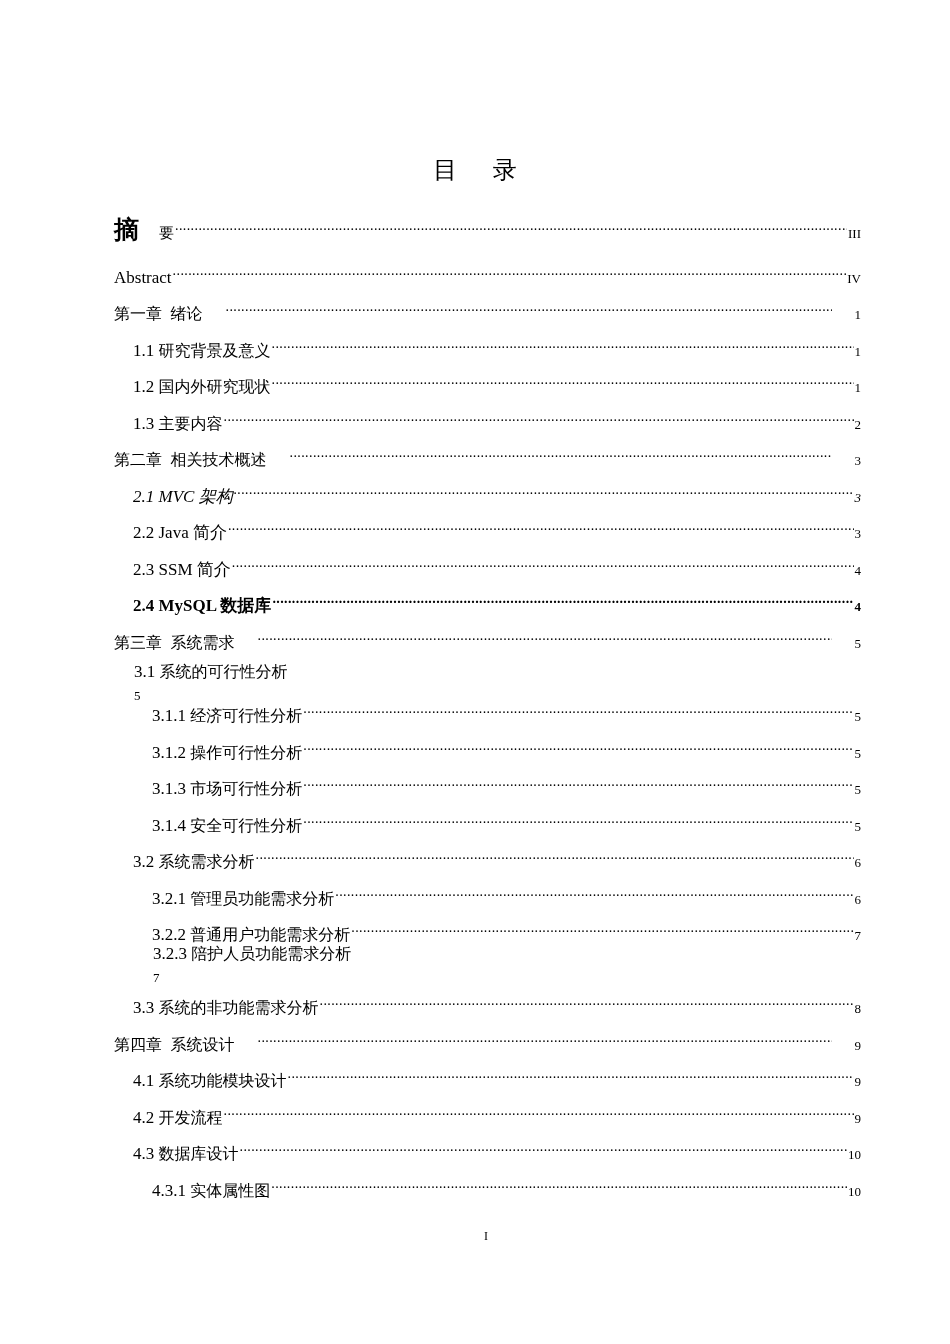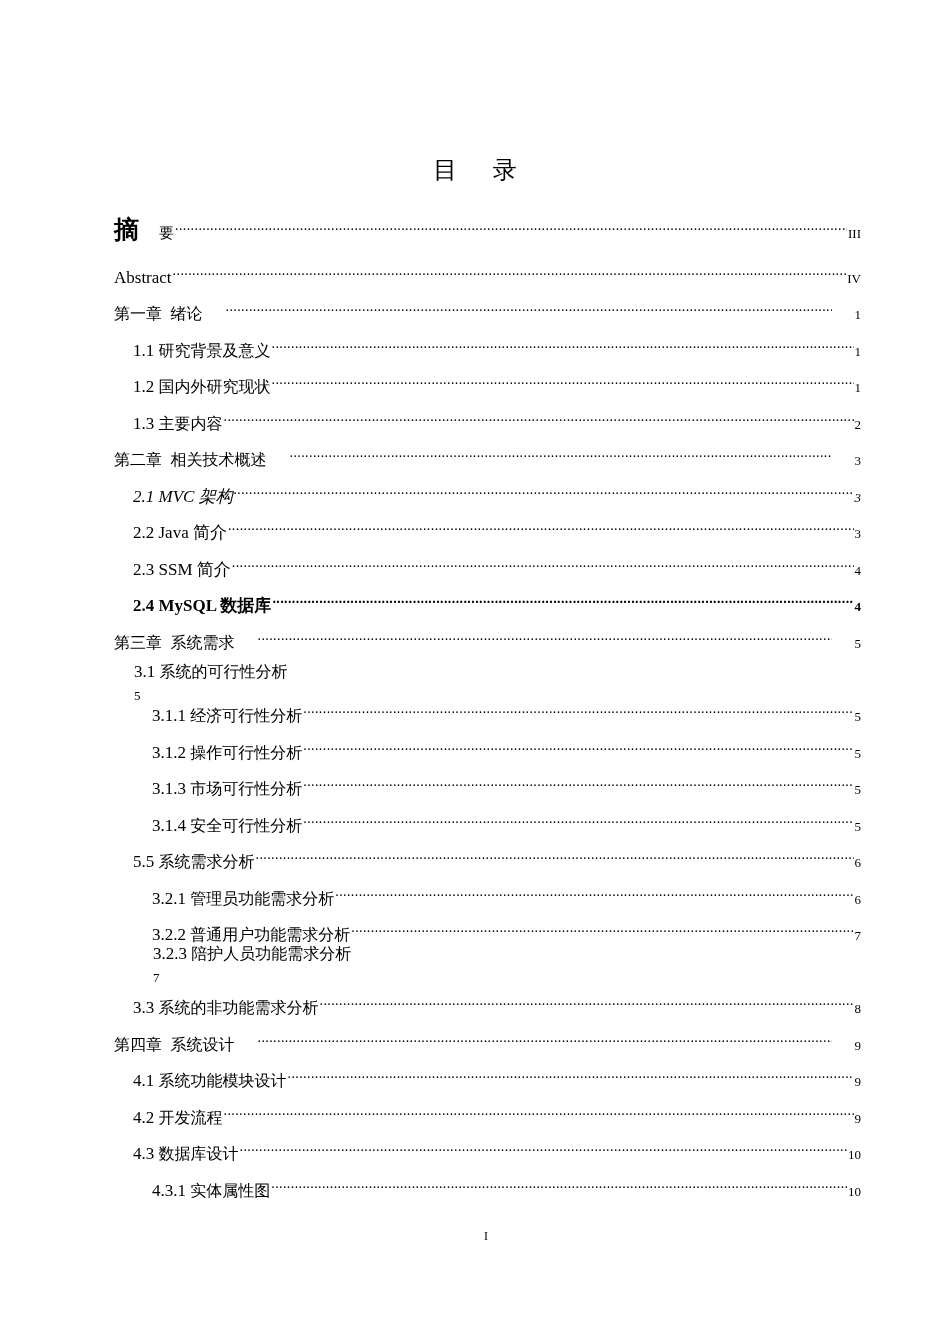--- a/index.html
+++ b/index.html
@@ -214,21 +214,21 @@
       <span class="pg">5</span>
     </div>
 
     <div class="toc-entry lvl-3" style="top:807px;">
       <span class="label"><span>3.1.4</span> <span class="cjk">安全可行性分析</span></span>
       <span class="leader"></span>
       <span class="pg">5</span>
     </div>
 
     <div class="toc-entry lvl-2" style="top:843px;">
-      <span class="label"><span>5.5</span> <span class="cjk">系统需求分析</span></span>
+      <span class="label"><span>3.2</span> <span class="cjk">系统需求分析</span></span>
       <span class="leader"></span>
       <span class="pg">6</span>
     </div>
 
     <div class="toc-entry lvl-3" style="top:880px;">
       <span class="label"><span>3.2.1</span> <span class="cjk">管理员功能需求分析</span></span>
       <span class="leader"></span>
       <span class="pg">6</span>
     </div>
 

